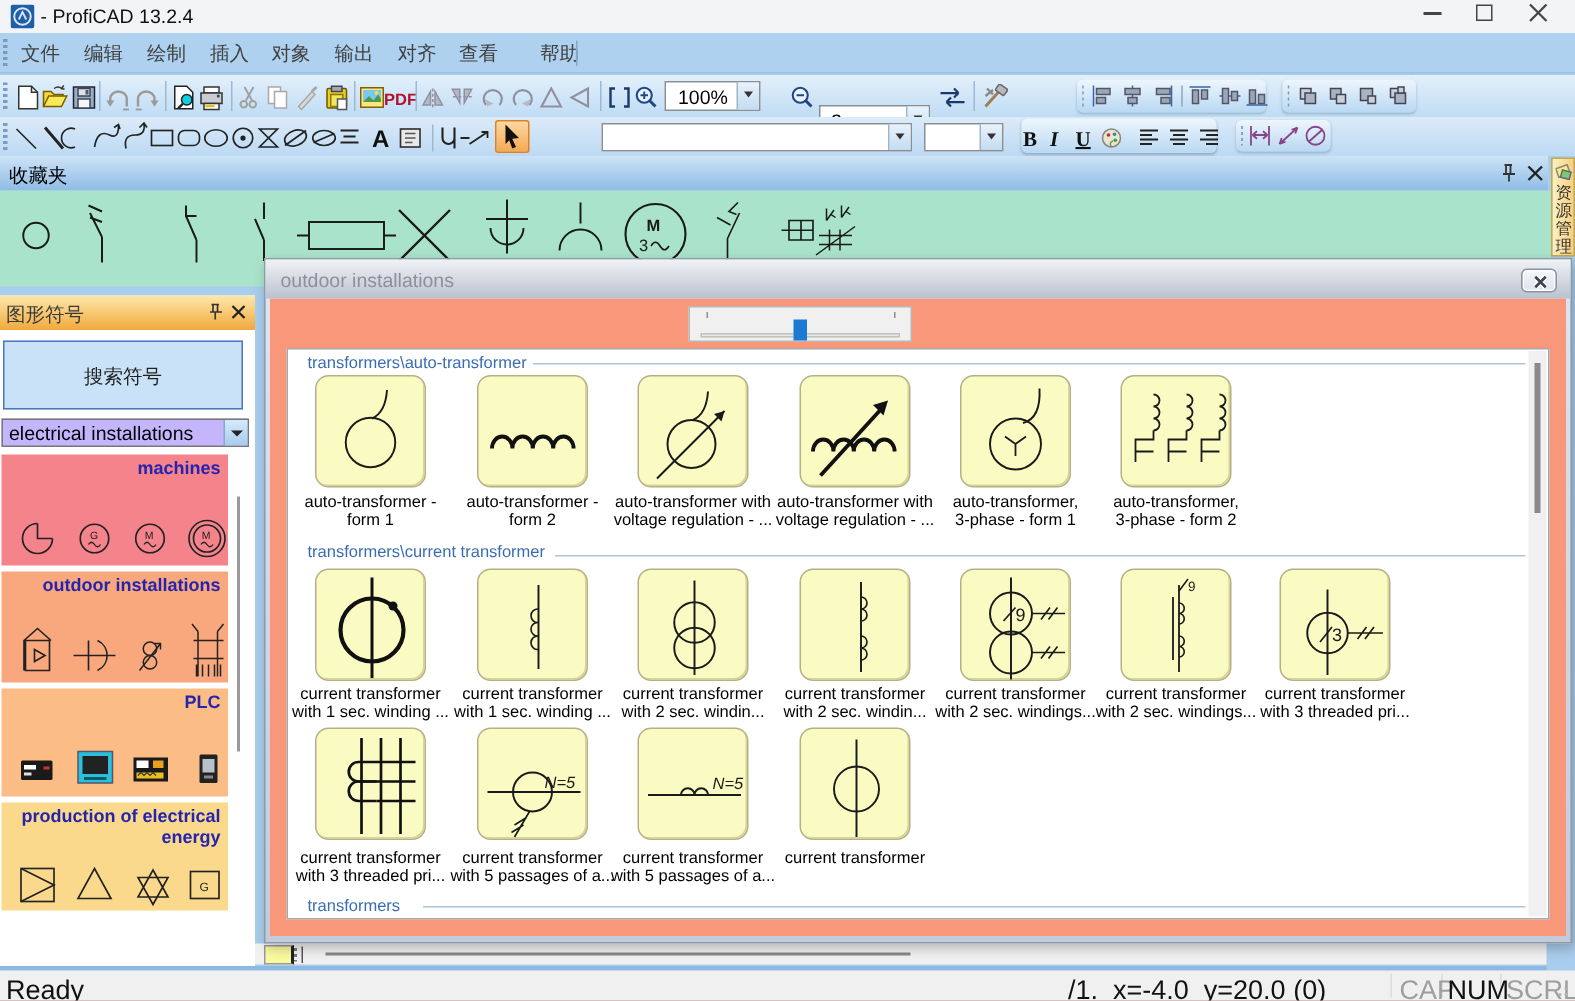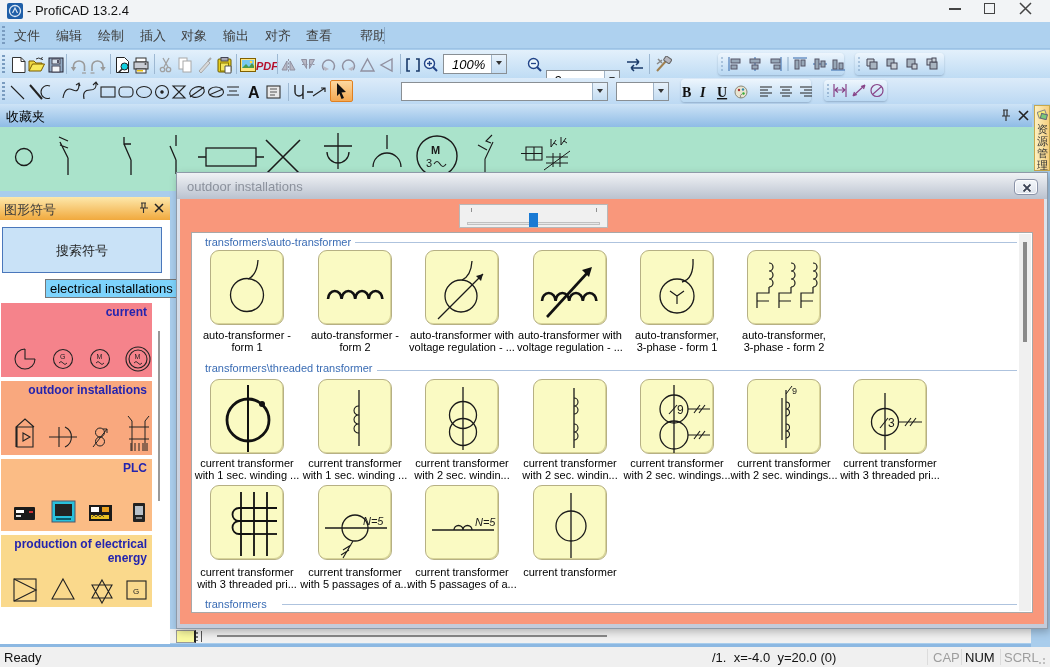--- a/index.html
+++ b/index.html
@@ -5,53 +5,53 @@
   * { margin:0; padding:0; box-sizing:border-box; }
   html,body { width:1050px; height:667px; overflow:hidden; }
   body { font-family:"Liberation Sans", sans-serif; position:relative; background:#a9cdec; }
   .abs { position:absolute; }
   
   #titlebar { left:0; top:0; width:1050px; height:22px; background:#f2f4f6; }
   #titlebar .ttxt { position:absolute; left:27px; top:3px; font-size:13px; color:#111; }
   .winbtn { position:absolute; top:0; width:14px; height:18px; color:#444; font-size:14px; }
   #menubar { left:0; top:22px; width:1050px; height:27px; background:#aed1ef; border-bottom:1px solid #9cc2e5; }
   .menuitem { position:absolute; top:5px; font-size:13px; color:#404040; }
-  #toolbar1 { left:0; top:50px; width:1050px; height:28px; background:linear-gradient(#e3f0fb,#bfdcf4);font-style:italic; }
+  #toolbar1 { left:0; top:50px; width:1050px; height:28px; background:linear-gradient(#e3f0fb,#bfdcf4); }
   #toolbar2 { left:0; top:78px; width:1050px; height:26px; background:linear-gradient(#dcebf9,#bcd9f3); }
   .grip { position:absolute; width:3px; background-image:repeating-linear-gradient(#7a9cc0 0 2px, transparent 2px 4px); }
   .tsep { position:absolute; width:1px; background:#9db8d2; }
   .combo { position:absolute; background:#fff; border:1px solid #898f94; }
   .combo .dd { position:absolute; right:0; top:0; bottom:0; width:15px; background:linear-gradient(#e8f2fb,#c3dcf2); border-left:1px solid #a0b4c8; }
   .combo .dd:after { content:""; position:absolute; left:4px; top:6px; border:3.5px solid transparent; border-top:4px solid #333; }
   .fgroup { position:absolute; border-radius:4px; background:linear-gradient(#eef6fd,#b9d8f2); box-shadow:0 1px 2px rgba(60,90,120,.35); }
   
   #favhead { left:0; top:104px; width:1032px; height:23px; background:linear-gradient(#cde3f6,#8fbce6); }
   #favhead span { position:absolute; left:6px; top:4px; font-size:13px; color:#000; }
   #favbody { left:0; top:127px; width:1034px; height:64px; background:#aae3cb; }
   
   #rtab { left:1034px; top:105px; width:16px; height:66px; background:linear-gradient(90deg,#fdf0c0,#f6cf7e); border:1px solid #c8a84c; }
   #rtab .vt { position:absolute; left:1px; top:17px; width:13px; font-size:11px; line-height:12px; color:#333; text-align:center; overflow:hidden; }
   
   #lpanel { left:0; top:197px; width:170px; height:447px; background:#fff; }
   #lphead { position:absolute; left:0; top:0; width:170px; height:23px; background:linear-gradient(#fde8ab,#f1a93d); }
   #lphead span { position:absolute; left:4px; top:4px; font-size:13px; color:#3a3a3a; }
   #searchbtn { position:absolute; left:2px; top:30px; width:160px; height:46px; background:#c9e2f7; border:1px solid #4a77bb; }
   #searchbtn span { position:absolute; left:0; right:0; top:14px; text-align:center; font-size:13px; color:#222; }
-  #lcombo { position:absolute; left:1px; top:82px; width:165px; height:19px; background:#7dd3fc; border:1px solid #777; font-size:13px;margin-left:44px; }
+  #lcombo { position:absolute; left:1px; top:82px; width:165px; height:19px; background:#c4b5fd; border:1px solid #777; font-size:13px; }
   #lcombo span { position:absolute; left:4px; top:1px; }
   #lcombo .dd { position:absolute; right:0; top:0; bottom:0; width:16px; background:linear-gradient(#d7eafb,#a6ccee); border-left:1px solid #8aa8c8; }
   #lcombo .dd:after { content:""; position:absolute; left:4px; top:7px; border:4px solid transparent; border-top:4px solid #222; }
   .sect { position:absolute; left:1px; width:151px; }
   .sect .stitle { position:absolute; right:5px; top:2px; font-size:12px; font-weight:bold; color:#2424ae; text-align:right; }
   #lscroll { position:absolute; left:156px; top:106px; width:6px; bottom:2px; }
   #lscroll .thumb { position:absolute; left:2px; width:2px; background:#9a9a9a; }
   
   #hscroll { left:170px; top:629px; width:861px; height:14px; background:#f1f1f1; }
   #blueline { left:0; top:644px; width:1031px; height:3px; background:#8cb8e2; }
-  #statusbar { left:0; top:647px; width:1050px; height:20px; background:#f0f0f0; font-size:13px; color:#111; }
+  #statusbar { left:0; top:647px; width:1050px; height:20px; background:#f0f0f0; font-size:18px; color:#111; }
   
   #dlg { left:176px; top:172px; width:872px; height:457px; background:linear-gradient(#dfe5ee,#c3cbda); border:1px solid #8e9aa8; box-shadow:2px 3px 8px rgba(0,0,0,.25); }
   #dlgbody { position:absolute; left:3px; right:3px; top:26px; bottom:4px; background:#f9977b; }
   #dlghead { position:absolute; left:0; top:0; width:100%; height:26px; background:linear-gradient(#f0f2f5,#bac2cf); }
   #dlghead span { position:absolute; left:10px; top:6px; font-size:13px; color:#8b919c; }
   #dlgclose { position:absolute; right:9px; top:6px; width:24px; height:16px; background:linear-gradient(#f4f7fa,#dde3ec); border:1px solid #8a93a8; border-radius:4px; box-shadow:inset 0 0 0 1px #fdfdfe; }
   #slider { position:absolute; left:282px; top:31px; width:149px; height:24px; background:#f0f0f0; border:1px solid #b8b8b8; }
   #slider .track { position:absolute; left:7px; right:7px; top:17px; height:3px; background:#e8e8e8; border:1px solid #c0c0c0; }
   #slider .tick { position:absolute; top:3px; width:1px; height:4px; background:#909090; }
   #slider .thumb { position:absolute; left:69px; top:8px; width:9px; height:14px; background:#1a7ad4; }
@@ -403,21 +403,21 @@
       </svg>
   </div>
   <div id="searchbtn">
       <span>搜索符号</span>
     </div>
   <div id="lcombo">
       <span>electrical installations</span>
       <div class="dd"></div>
     </div>
   <div class="sect" id="sect-machines" style="top:106px;height:74px;background:#f5838b">
-      <div class="stitle">current</div>
+      <div class="stitle">machines</div>
   <svg class="abs" style="left:0;top:0" width="151" height="74" fill="none" stroke="#222" stroke-width="1.1">
     <path d="M24 46 v10 h10 M24 46 a10 10 0 1 0 10 10"></path>
     <circle cx="62" cy="56" r="9.5"></circle>
         <text x="59" y="56" font-size="7" fill="#222" stroke="none">G</text>
         <path d="M58 60 q2 -3 4 0 q2 3 4 0" stroke-width=".9"></path>
     <circle cx="99" cy="56" r="9.5"></circle>
         <text x="95.5" y="56" font-size="7" fill="#222" stroke="none">M</text>
         <path d="M95 60 q2 -3 4 0 q2 3 4 0" stroke-width=".9"></path>
     <circle cx="137" cy="56" r="12"></circle>
         <circle cx="137" cy="56" r="9"></circle>
@@ -548,21 +548,21 @@
       <path d="M21 36 v6 h-12 v15 M43 36 v6 h-12 v15 M65 36 v6 h-12 v15"></path>
       <path d="M9 50 h12 M31 50 h12 M53 50 h12"></path>
       </g>
         </svg></div>
     <div class="cap" style="left:-3px;top:96px">auto-transformer -<br>form 1</div>
     <div class="cap" style="left:105px;top:96px">auto-transformer -<br>form 2</div>
     <div class="cap" style="left:212px;top:96px">auto-transformer with<br>voltage regulation - ...</div>
     <div class="cap" style="left:320px;top:96px">auto-transformer with<br>voltage regulation - ...</div>
     <div class="cap" style="left:427px;top:96px">auto-transformer,<br>3-phase - form 1</div>
     <div class="cap" style="left:534px;top:96px">auto-transformer,<br>3-phase - form 2</div>
-    <span class="ghead" style="top:129px">transformers\threaded transformer</span>
+    <span class="ghead" style="top:129px">transformers\current transformer</span>
     <div class="gline" style="left:178px;top:137px;width:647px"></div>
 
     <div class="card" style="left:18px;top:146px"><svg width="74" height="75">
       <circle cx="37" cy="40" r="21" fill="none" stroke="#111" stroke-width="2.8"></circle>
       <path d="M37 5 V 72" stroke="#111" stroke-width="2"></path>
       <circle cx="51" cy="24" r="3" fill="#111"></circle>
         </svg></div>
     <div class="card" style="left:126px;top:146px"><svg width="74" height="75">
       <path d="M40 10 V 66" stroke="#1a1a1a" stroke-width="1.3"></path>
       <g fill="none" stroke="#1a1a1a" stroke-width="1.1">

